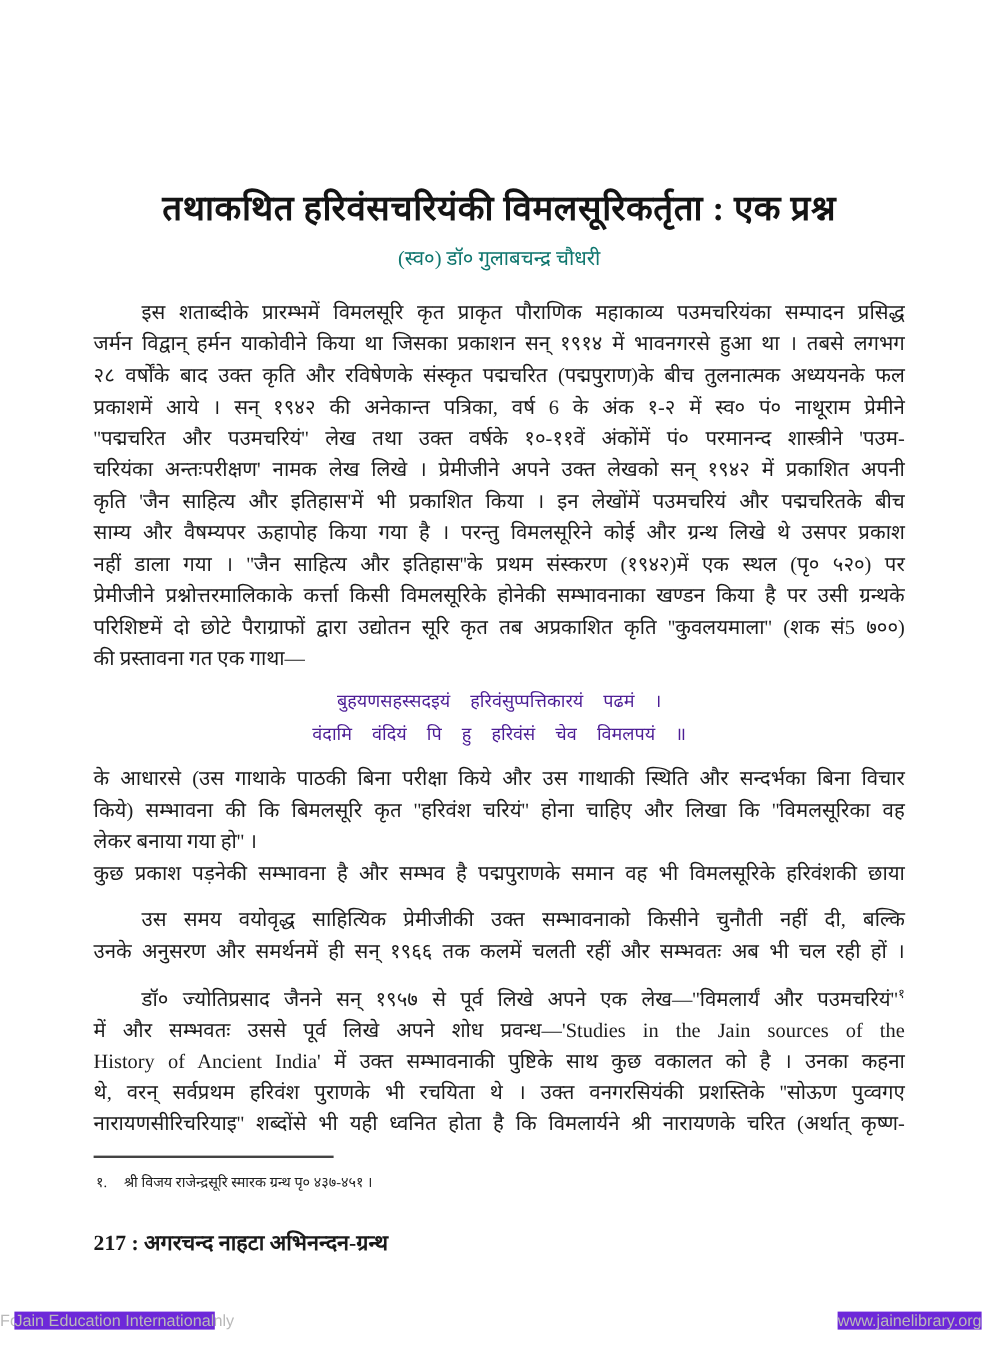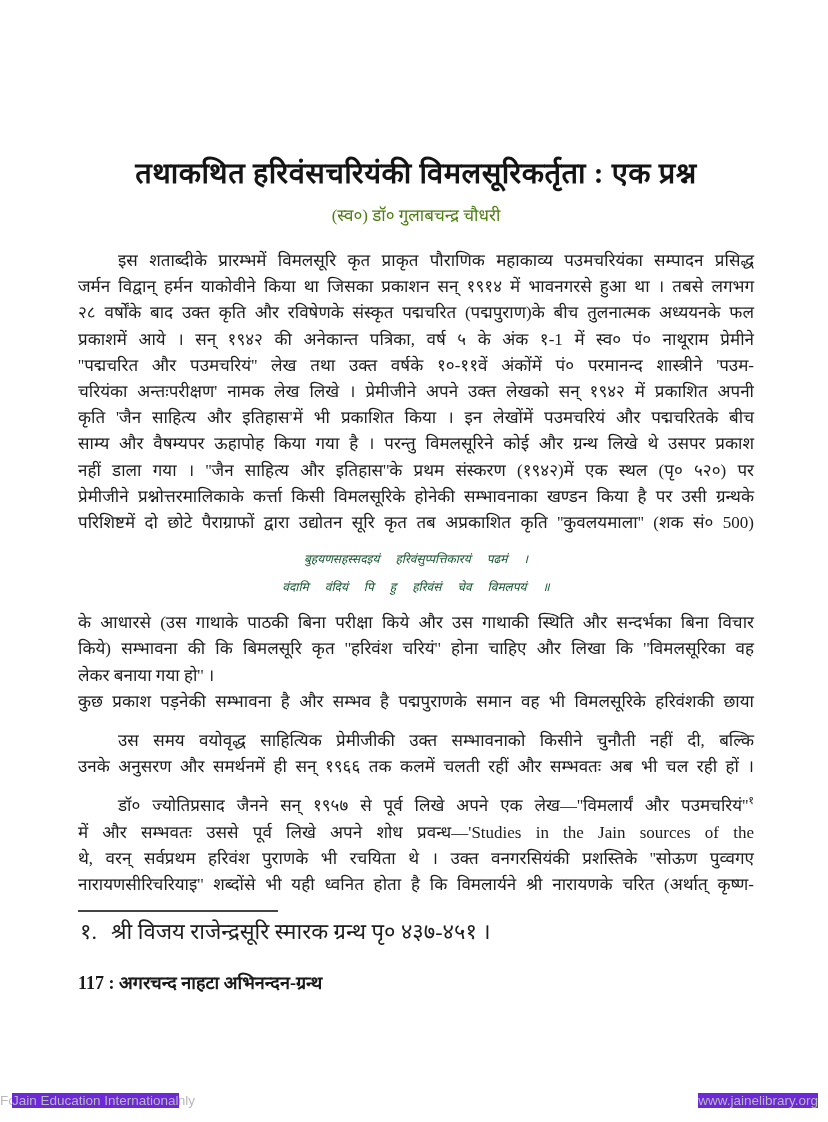--- a/index.html
+++ b/index.html
@@ -28,21 +28,21 @@
     text-align: center;
     font-size: 29px;
     font-weight: bold;
     color: #141414;
     letter-spacing: 0.5px;
   }
   .author {
     margin-top: 12px;
     text-align: center;
     font-size: 17px;
-    color: #4d7c0f;
+    color: #0f766e;
   }
   .body-block {
     margin-top: 22px;
   }
   .line {
     font-size: 17px;
     line-height: 26.2px;
     white-space: normal;
     text-align: justify;
   }
@@ -50,43 +50,42 @@
     text-align-last: justify;
   }
   .indent {
     text-indent: 40px;
   }
   .verse {
     margin: 9px 0 9px 0;
     text-align: center;
   }
   .verse-line {
-    font-size: 12px;
+    font-size: 15px;
     line-height: 28px;
     word-spacing: 13px;
-    color: #14532d;
-    font-style: italic;
+    color: #4c1d95;
   }
   .para-gap {
     margin-top: 13px;
   }
   sup.fnref {
     font-size: 11px;
     line-height: 0;
     vertical-align: super;
   }
   .fn-rule {
     width: 200px;
     border: none;
     border-top: 2px solid #444444;
     margin: 12px 0 0 0;
   }
   .footnote {
     margin-top: 8px;
-    font-size: 22px;
+    font-size: 12px;
     line-height: 24px;
     color: #1e1e1e;
   }
   .footnote .fn-marker {
     display: inline-block;
     margin-right: 14px;
     margin-left: 2px;
   }
   .running-footer {
     margin-top: 26px;
@@ -125,28 +124,29 @@
 <div class="page">
   <div class="doc">
 
     <div class="title">तथाकथित हरिवंसचरियंकी विमलसूरिकर्तृता : एक प्रश्न</div>
     <div class="author">(स्व०) डॉ० गुलाबचन्द्र चौधरी</div>
 
     <div class="body-block">
       <div class="line fill indent">इस शताब्दीके प्रारम्भमें विमलसूरि कृत प्राकृत पौराणिक महाकाव्य पउमचरियंका सम्पादन प्रसिद्ध</div>
       <div class="line fill">जर्मन विद्वान् हर्मन याकोवीने किया था जिसका प्रकाशन सन् १९१४ में भावनगरसे हुआ था । तबसे लगभग</div>
       <div class="line fill">२८ वर्षोंके बाद उक्त कृति और रविषेणके संस्कृत पद्मचरित (पद्मपुराण)के बीच तुलनात्मक अध्ययनके फल</div>
-      <div class="line fill">प्रकाशमें आये । सन् १९४२ की अनेकान्त पत्रिका, वर्ष ५ के अंक १-1 में स्व० पं० नाथूराम प्रेमीने</div>
+      <div class="line fill">प्रकाशमें आये । सन् १९४२ की अनेकान्त पत्रिका, वर्ष 6 के अंक १-२ में स्व० पं० नाथूराम प्रेमीने</div>
       <div class="line fill">''पद्मचरित और पउमचरियं'' लेख तथा उक्त वर्षके १०-११वें अंकोंमें पं० परमानन्द शास्त्रीने 'पउम-</div>
       <div class="line fill">चरियंका अन्तःपरीक्षण' नामक लेख लिखे । प्रेमीजीने अपने उक्त लेखको सन् १९४२ में प्रकाशित अपनी</div>
       <div class="line fill">कृति 'जैन साहित्य और इतिहास'में भी प्रकाशित किया । इन लेखोंमें पउमचरियं और पद्मचरितके बीच</div>
       <div class="line fill">साम्य और वैषम्यपर ऊहापोह किया गया है । परन्तु विमलसूरिने कोई और ग्रन्थ लिखे थे उसपर प्रकाश</div>
       <div class="line fill">नहीं डाला गया । ''जैन साहित्य और इतिहास''के प्रथम संस्करण (१९४२)में एक स्थल (पृ० ५२०) पर</div>
       <div class="line fill">प्रेमीजीने प्रश्नोत्तरमालिकाके कर्त्ता किसी विमलसूरिके होनेकी सम्भावनाका खण्डन किया है  पर उसी ग्रन्थके</div>
-      <div class="line fill">परिशिष्टमें दो छोटे पैराग्राफों द्वारा उद्योतन सूरि कृत तब अप्रकाशित कृति ''कुवलयमाला'' (शक सं० 500)</div>
+      <div class="line fill">परिशिष्टमें दो छोटे पैराग्राफों द्वारा उद्योतन सूरि कृत तब अप्रकाशित कृति ''कुवलयमाला'' (शक सं5 ७००)</div>
+      <div class="line">की प्रस्तावना गत एक गाथा—</div>
     </div>
 
     <div class="verse">
       <div class="verse-line">बुहयणसहस्सदइयं हरिवंसुप्पत्तिकारयं पढमं ।</div>
       <div class="verse-line">वंदामि वंदियं पि हु हरिवंसं चेव विमलपयं ॥</div>
     </div>
 
     <div>
       <div class="line fill">के आधारसे (उस गाथाके पाठकी बिना परीक्षा किये और उस गाथाकी स्थिति और सन्दर्भका बिना विचार</div>
       <div class="line fill">किये) सम्भावना की कि बिमलसूरि कृत ''हरिवंश चरियं'' होना चाहिए और लिखा कि ''विमलसूरिका वह</div>
@@ -155,31 +155,32 @@
     </div>
 
     <div class="para-gap">
       <div class="line fill indent">उस समय वयोवृद्ध साहित्यिक प्रेमीजीकी उक्त सम्भावनाको किसीने चुनौती नहीं दी, बल्कि</div>
       <div class="line fill">उनके अनुसरण और समर्थनमें ही सन् १९६६ तक कलमें चलती रहीं और सम्भवतः अब भी चल रही हों ।</div>
     </div>
 
     <div class="para-gap">
       <div class="line fill indent"><span>डॉ० ज्योतिप्रसाद जैनने सन् १९५७ से पूर्व लिखे अपने एक लेख—''विमलार्यं और पउमचरियं''</span><sup class="fnref">१</sup></div>
       <div class="line fill">में और सम्भवतः उससे पूर्व लिखे अपने शोध प्रवन्ध—'Studies in the Jain sources of the</div>
+      <div class="line fill">History of Ancient India' में उक्त सम्भावनाकी पुष्टिके साथ कुछ वकालत को है ।  उनका कहना</div>
       <div class="line fill">थे, वरन् सर्वप्रथम हरिवंश पुराणके भी रचयिता थे ।  उक्त वनगरसियंकी प्रशस्तिके ''सोऊण पुव्वगए</div>
       <div class="line fill">नारायणसीरिचरियाइ'' शब्दोंसे भी यही ध्वनित होता है  कि विमलार्यने श्री नारायणके चरित (अर्थात् कृष्ण-</div>
     </div>
 
     <hr class="fn-rule">
 
     <div class="footnote">
       <span class="fn-marker">१.</span><span>श्री विजय राजेन्द्रसूरि स्मारक ग्रन्थ पृ० ४३७-४५१ ।</span>
     </div>
 
-    <div class="running-footer">117 : अगरचन्द नाहटा अभिनन्दन-ग्रन्थ</div>
+    <div class="running-footer">217 : अगरचन्द नाहटा अभिनन्दन-ग्रन्थ</div>
 
   </div>
 
   <div class="footer-bar">
     <span class="center-item">For Private &amp; Personal Use Only</span>
     <span class="left-item">Jain Education International</span>
     <span class="right-item">www.jainelibrary.org</span>
   </div>
 </div>
 

